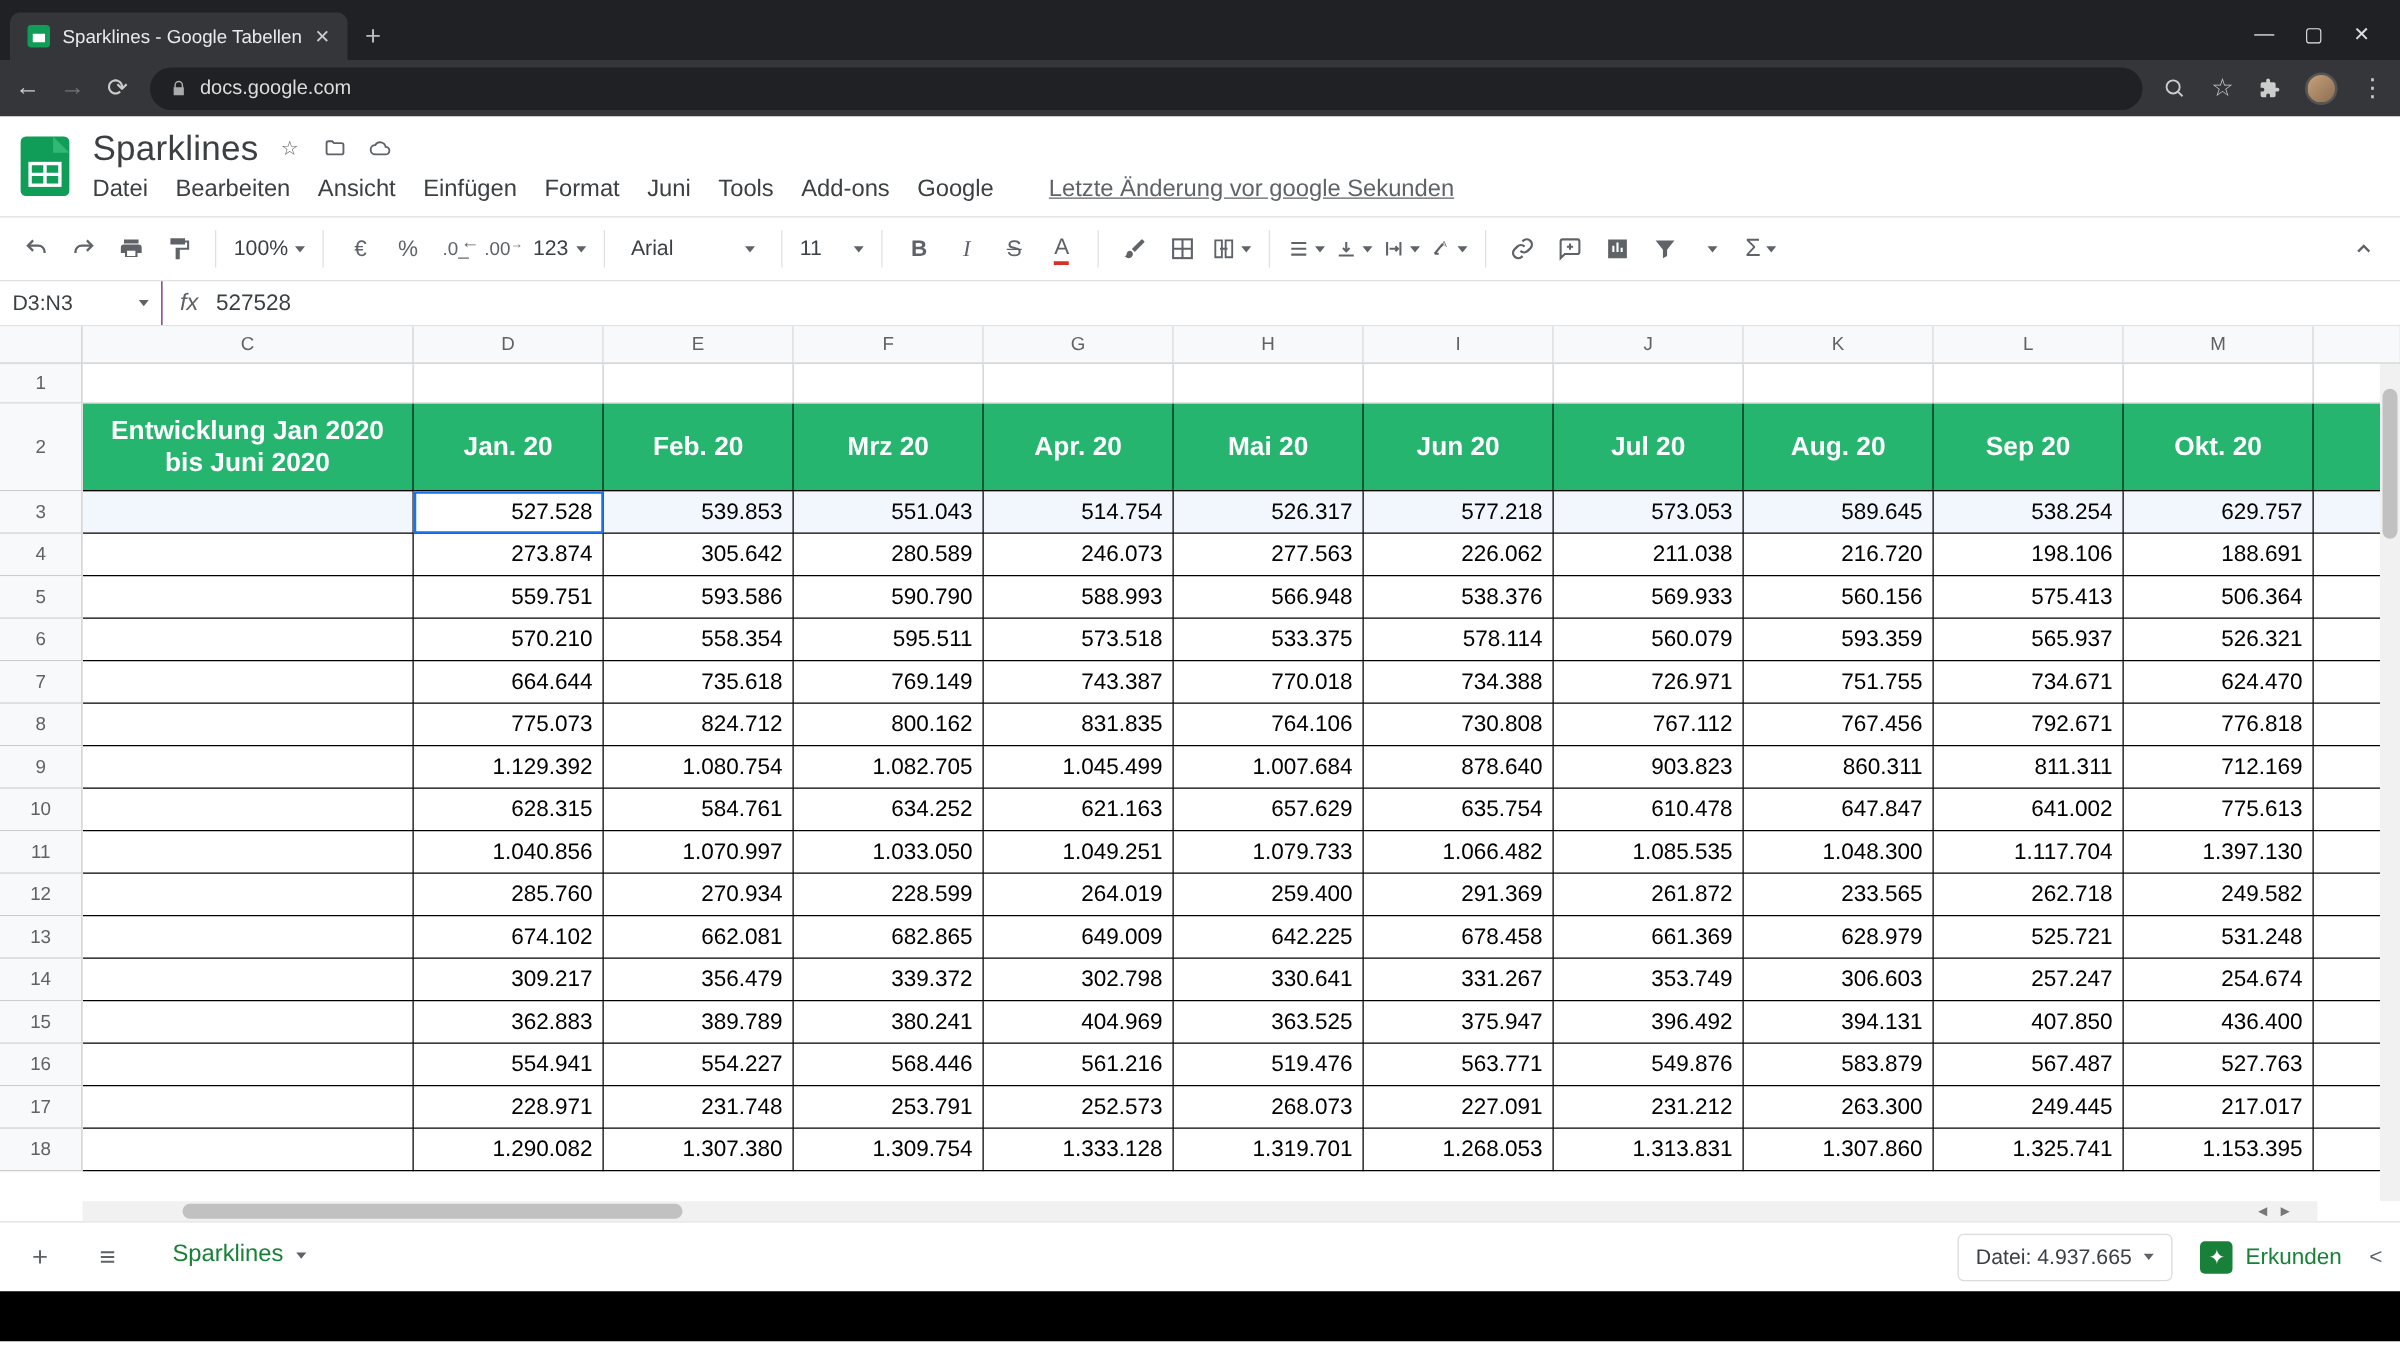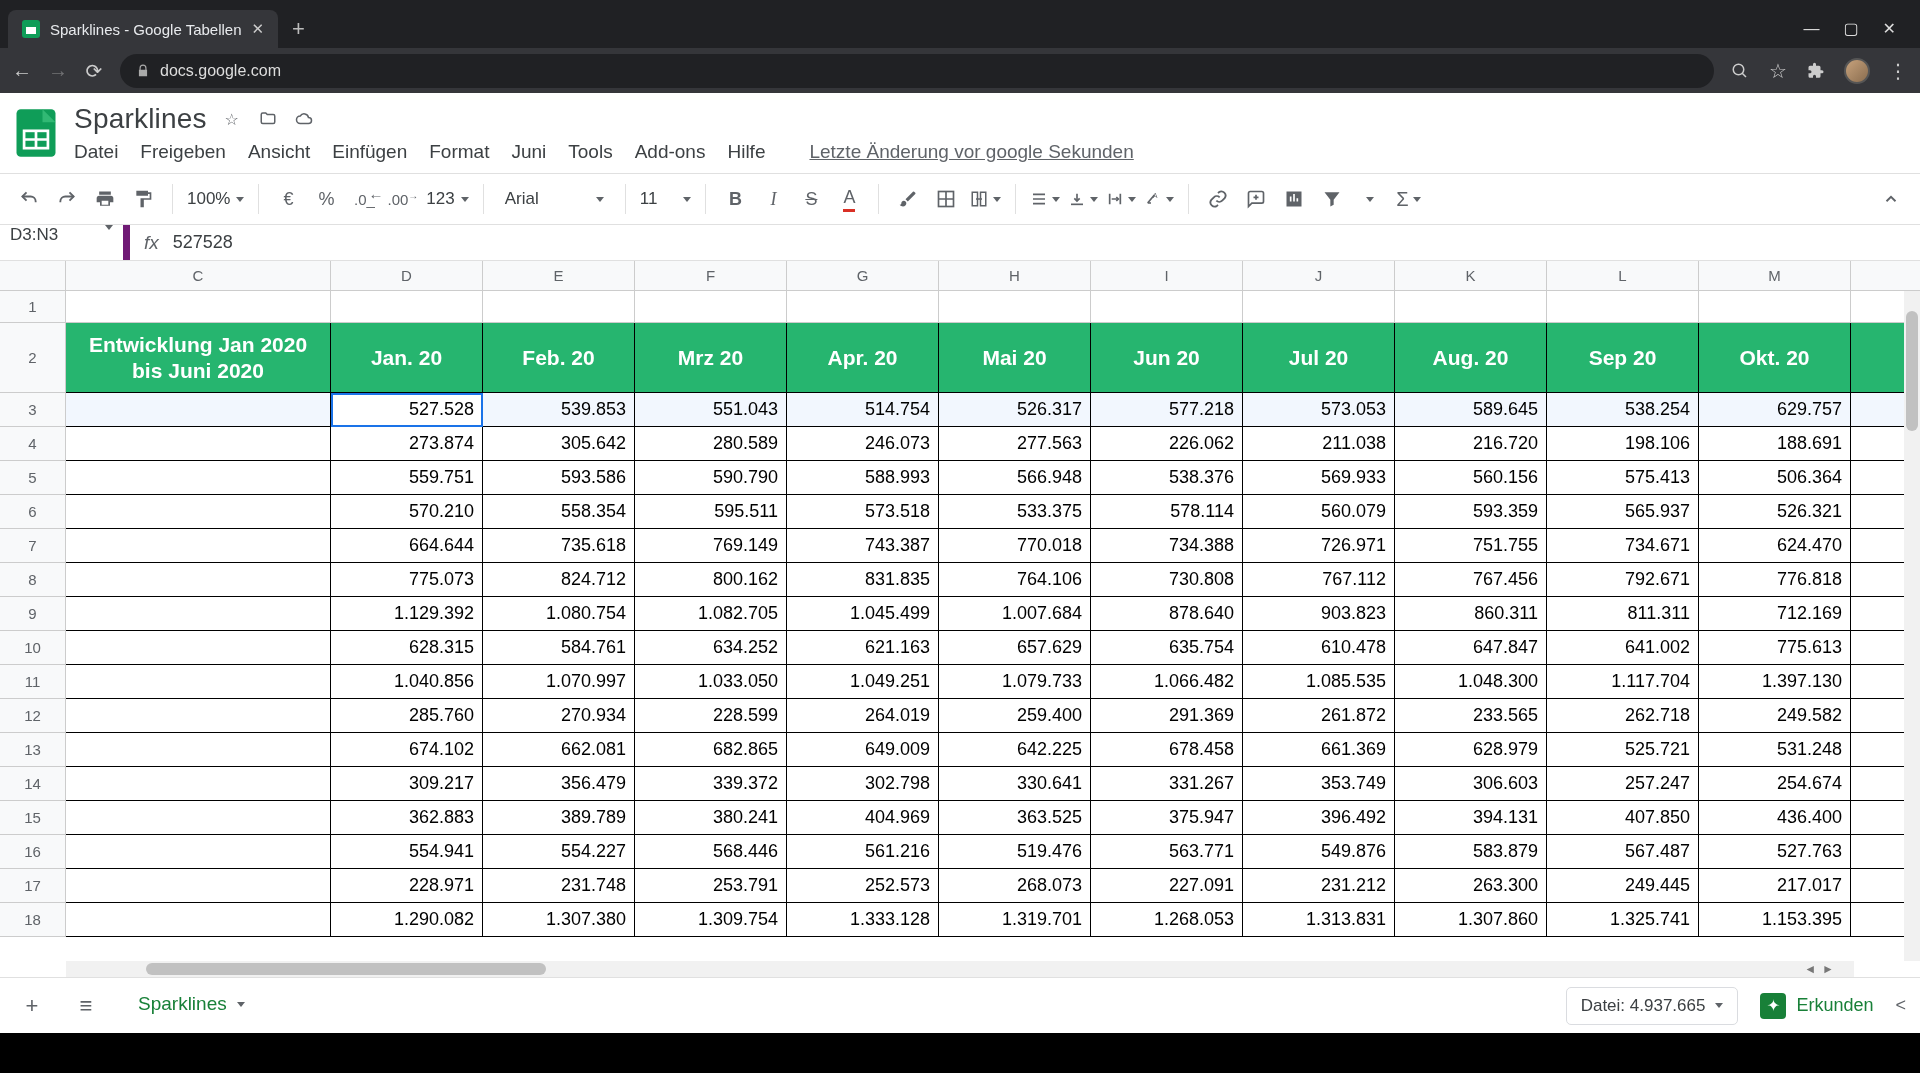--- a/index.html
+++ b/index.html
@@ -45,21 +45,21 @@
   .zoom-sel { display: flex; align-items: center; gap: 6px; font-size: 17px; color: #3c4043; cursor: pointer; }
   .font-sel { display: flex; align-items: center; gap: 57px; font-size: 17px; color: #3c4043; cursor: pointer; padding: 0 6px; border: 1px solid transparent; }
   .size-sel { display: flex; align-items: center; gap: 26px; font-size: 17px; color: #3c4043; cursor: pointer; }
   .tcaret { border-top: 5px solid #5f6368; border-left: 4px solid transparent; border-right: 4px solid transparent; }
   .caret-btn { display: flex; align-items: center; gap: 4px; }
   .text-color-under { border-bottom: 3px solid #d93025; font-weight: 400; padding-bottom: 1px; }
   .expand-up { margin-left: auto; }
 
   
   .formula-bar { display: flex; align-items: center; height: 36px; border-bottom: 1px solid #e0e0e0; }
-  .name-box { width: 130px; border-right: 7px solid #701a75; padding: 0 10px; display: flex; align-items: flex-start; justify-content: space-between; font-size: 17px; color: #3c4043; height: 100%; }
+  .name-box { width: 130px; border-right: 1px solid #701a75; padding: 0 10px; display: flex; align-items: center; justify-content: space-between; font-size: 17px; color: #3c4043; height: 100%; }
   .fx { padding: 0 14px; color: #5f6368; font-style: italic; font-size: 19px; }
   .formula-val { font-size: 18px; color: #3c4043; }
 
   
   .sheet-wrap { position: relative; height: 700px; overflow: hidden; }
   .sheet { display: grid; }
   .corner { width: 66px; height: 30px; background: #f8f9fa; border-right: 1px solid #ccc; border-bottom: 1px solid #ccc; position: sticky; top: 0; left: 0; z-index: 3; }
   .col-head { background: #f8f9fa; border-right: 1px solid #ccc; border-bottom: 1px solid #ccc; text-align: center; font-size: 15px; color: #5f6368; height: 30px; line-height: 30px; position: sticky; top: 0; z-index: 2; }
   .row-head { background: #f8f9fa; border-right: 1px solid #ccc; border-bottom: 1px solid #ccc; text-align: center; font-size: 15px; color: #5f6368; width: 66px; position: sticky; left: 0; z-index: 1; }
   .cell { border-right: 1px solid #000; border-bottom: 1px solid #000; padding: 0 8px; font-size: 18px; text-align: right; display: flex; align-items: center; justify-content: flex-end; color: #000; }
@@ -159,28 +159,28 @@
           </svg>
         </span>
       <span class="title-ico">
           <svg width="22" height="18" viewBox="0 0 24 24" fill="none" stroke="#5f6368" stroke-width="2">
             <path d="M7 18a5 5 0 010-10 6 6 0 0111 2 4 4 0 010 8H7z"></path>
           </svg>
         </span>
     </div>
     <div class="menu-row">
       <span class="menu-item">Datei</span>
-      <span class="menu-item">Freigeben</span>
+      <span class="menu-item">Bearbeiten</span>
       <span class="menu-item">Ansicht</span>
       <span class="menu-item">Einfügen</span>
       <span class="menu-item">Format</span>
       <span class="menu-item">Juni</span>
       <span class="menu-item">Tools</span>
       <span class="menu-item">Add-ons</span>
-      <span class="menu-item">Hilfe</span>
+      <span class="menu-item">Google</span>
       <span class="last-edit">Letzte Änderung vor google Sekunden</span>
     </div>
   </div>
 </div>
 
 <div class="toolbar">
   <div class="tbtn">
       <svg width="20" height="20" viewBox="0 0 24 24" fill="none" stroke="#5f6368" stroke-width="2.2">
         <path d="M9 14L4 9l5-5"></path>
         <path d="M4 9h10a6 6 0 016 6v1"></path>

